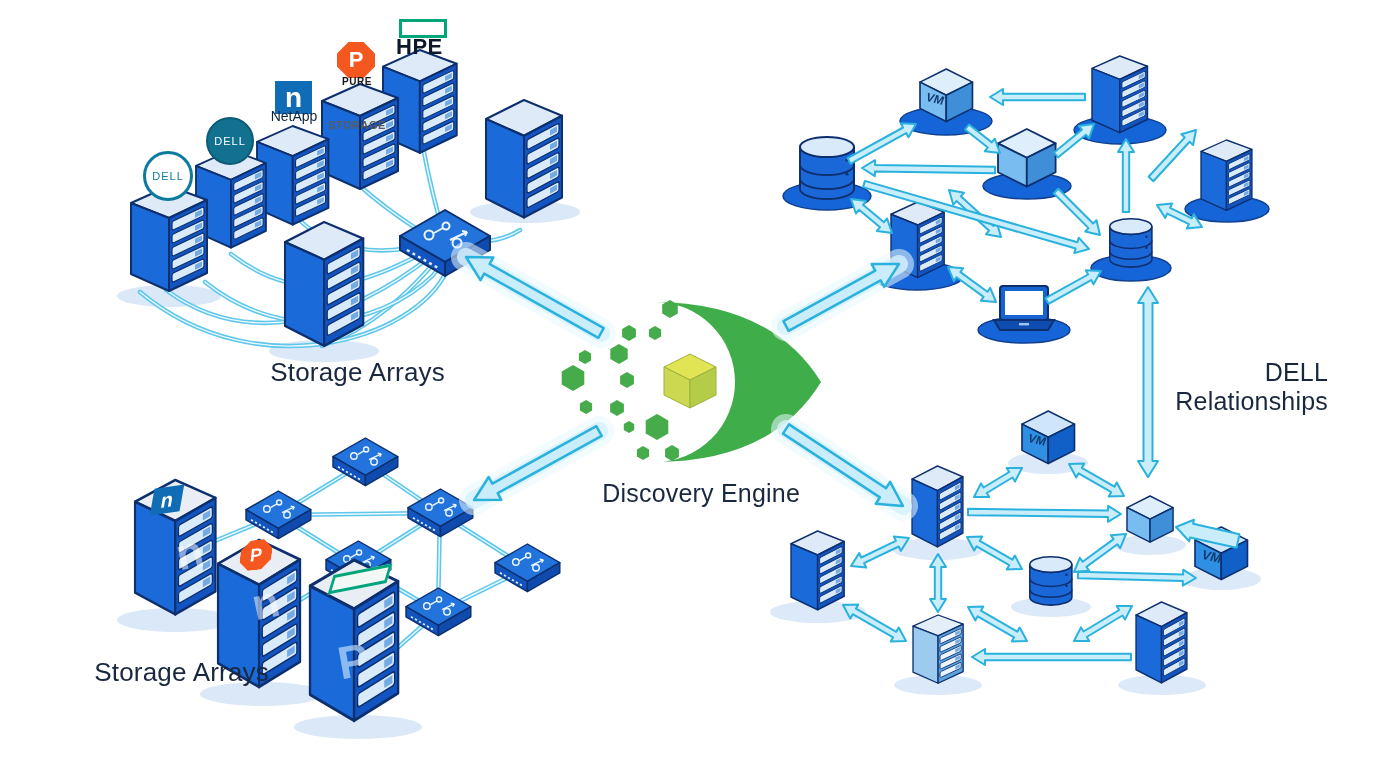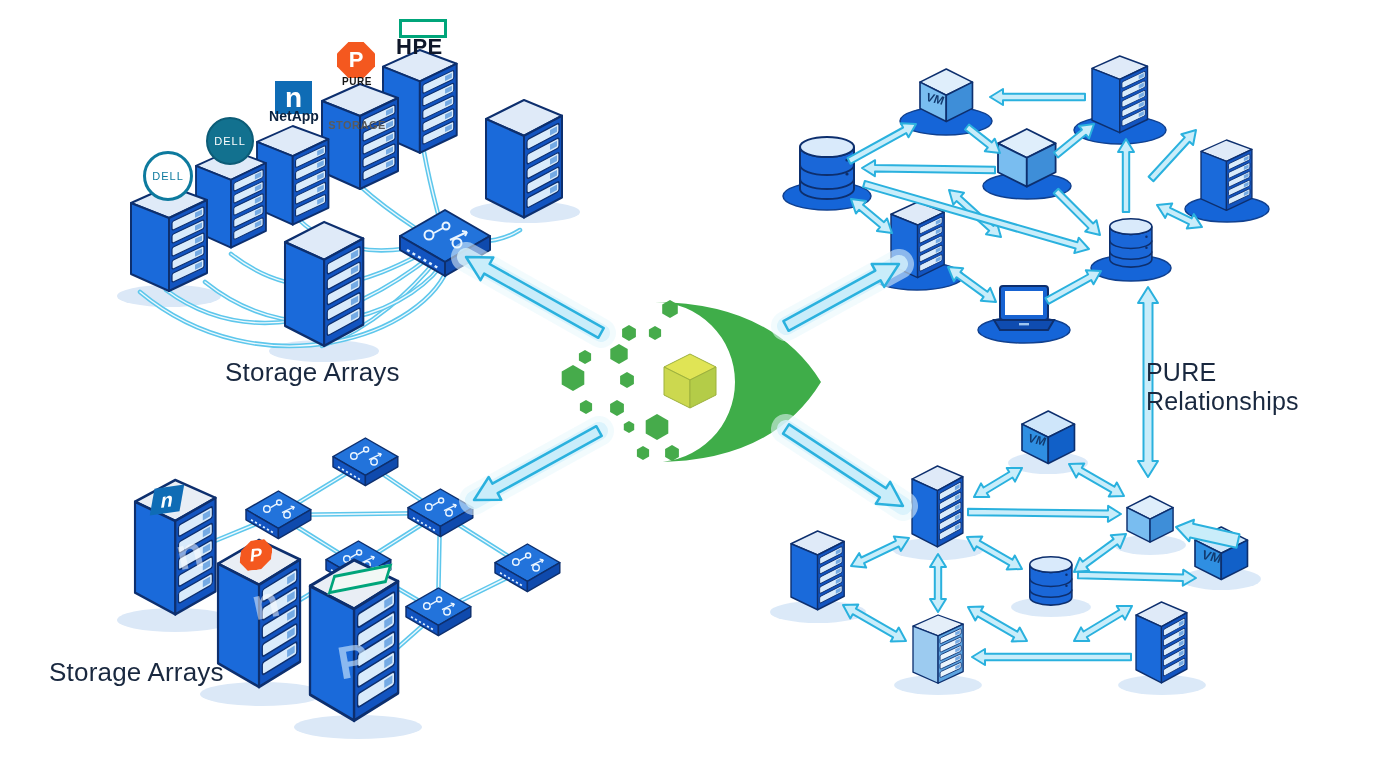--- a/index.html
+++ b/index.html
@@ -1,32 +1,32 @@
 <!DOCTYPE html>
 <html><head>
 <meta charset="utf-8">
 <style>
   html,body{margin:0;padding:0;background:#fff;}
   #stage{position:relative;width:1376px;height:768px;background:#ffffff;overflow:hidden;
          font-family:"Liberation Sans", sans-serif;}
   #scene{position:absolute;left:0;top:0;}
-  .lbl{position:absolute;color:#19283f;font-weight:500;text-align:left;line-height:1.15;
+  .lbl{position:absolute;color:#19283f;font-weight:500;text-align:right;line-height:1.15;
        letter-spacing:.2px;}
   .lbl-storage-top{left:225px;top:358px;width:220px;font-size:26px;}
   .lbl-storage-bottom{left:49px;top:658px;width:220px;font-size:26px;}
   .lbl-discovery{left:580px;top:479px;width:220px;font-size:25px;}
   .lbl-cmdb{left:1146px;top:358px;width:182px;font-size:25px;}
   .badge{position:absolute;display:flex;align-items:center;justify-content:center;}
   .dell-circle{width:44px;height:44px;border-radius:50%;font-size:11px;font-weight:400;
        letter-spacing:1px;}
   .dell-outline{left:143px;top:151px;background:#ffffff;border:3px solid #0d7a9e;color:#0d7a9e;}
   .dell-solid{left:206px;top:117px;background:#12718f;border:2px solid #0c5c77;color:#ffffff;}
   .netapp-sq{left:275px;top:81px;width:37px;height:33px;background:#0f6cb5;color:#ffffff;
        font-size:28px;font-weight:800;line-height:0.9;}
-  .netapp-name{left:263px;top:108px;width:62px;text-align:center;font-size:14px;font-weight:700;
+  .netapp-name{left:263px;top:108px;width:62px;text-align:center;font-size:14px;font-weight:400;
        color:#0c2340;position:absolute;}
   .pure-hex{left:337px;top:42px;width:38px;height:36px;background:#f4581f;color:#ffffff;
        font-size:22px;font-weight:800;
        clip-path:polygon(30% 0,70% 0,100% 32%,100% 68%,70% 100%,30% 100%,0 68%,0 32%);}
   .pure-name{position:absolute;left:327px;top:76px;width:60px;text-align:center;color:#161616;}
   .pure-name .l1{font-size:10px;font-weight:800;letter-spacing:.5px;}
   .pure-name .l2{font-size:11px;font-weight:600;color:#5b5b5b;letter-spacing:.5px;margin-top:32px;}
   .hpe-rect{left:399px;top:19px;width:42px;height:13px;border:3px solid #00a57a;background:#fff;}
   .hpe-name{position:absolute;left:396px;top:34px;width:52px;font-size:22px;
        font-weight:800;color:#0f172a;letter-spacing:.5px;}
@@ -265,21 +265,22 @@
         <polygon points="843.0,605.0 850.3,618.4 852.7,614.2 893.1,637.3 890.7,641.5 906.0,641.0 898.7,627.6 896.3,631.8 855.9,608.7 858.3,604.5" fill="#c9edfa" stroke="#2ab1de" stroke-width="2" stroke-linejoin="round"></polygon>
         <polygon points="968.0,607.0 975.3,620.4 977.7,616.3 1014.1,637.3 1011.7,641.4 1027.0,641.0 1019.7,627.6 1017.3,631.7 980.9,610.7 983.3,606.6" fill="#c9edfa" stroke="#2ab1de" stroke-width="2" stroke-linejoin="round"></polygon>
         <polygon points="1132.0,606.0 1116.7,605.9 1119.2,610.0 1083.5,631.5 1081.0,627.4 1074.0,641.0 1089.3,641.1 1086.8,637.0 1122.5,615.5 1125.0,619.6" fill="#c9edfa" stroke="#2ab1de" stroke-width="2" stroke-linejoin="round"></polygon>
         <polygon points="1131.0,653.8 985.0,653.8 985.0,649.0 972.0,657.0 985.0,665.0 985.0,660.2 1131.0,660.2" fill="#c9edfa" stroke="#2ab1de" stroke-width="2" stroke-linejoin="round"></polygon>
         <polygon points="1239.5,534.2 1193.1,523.7 1194.0,519.8 1176.0,527.0 1189.2,541.3 1190.1,537.4 1236.5,547.8" fill="#c9edfa" stroke="#2ab1de" stroke-width="2" stroke-linejoin="round"></polygon>
       </g>
   </svg>
 
   <div class="lbl lbl-storage-top">Storage Arrays</div>
   <div class="lbl lbl-storage-bottom">Storage Arrays</div>
-  <div class="lbl lbl-cmdb">PURE Relationships</div>
+  <div class="lbl lbl-discovery">Discovery Engine</div>
+  <div class="lbl lbl-cmdb">DELL Relationships</div>
 
   <div class="badge dell-circle dell-outline">DELL</div>
   <div class="badge dell-circle dell-solid">DELL</div>
   <div class="badge netapp-sq">n</div>
   <div class="netapp-name">NetApp</div>
   <div class="badge pure-hex">P</div>
   <div class="pure-name">
     <div class="l1">PURE</div>
     <div class="l2">STORAGE</div>
   </div>

